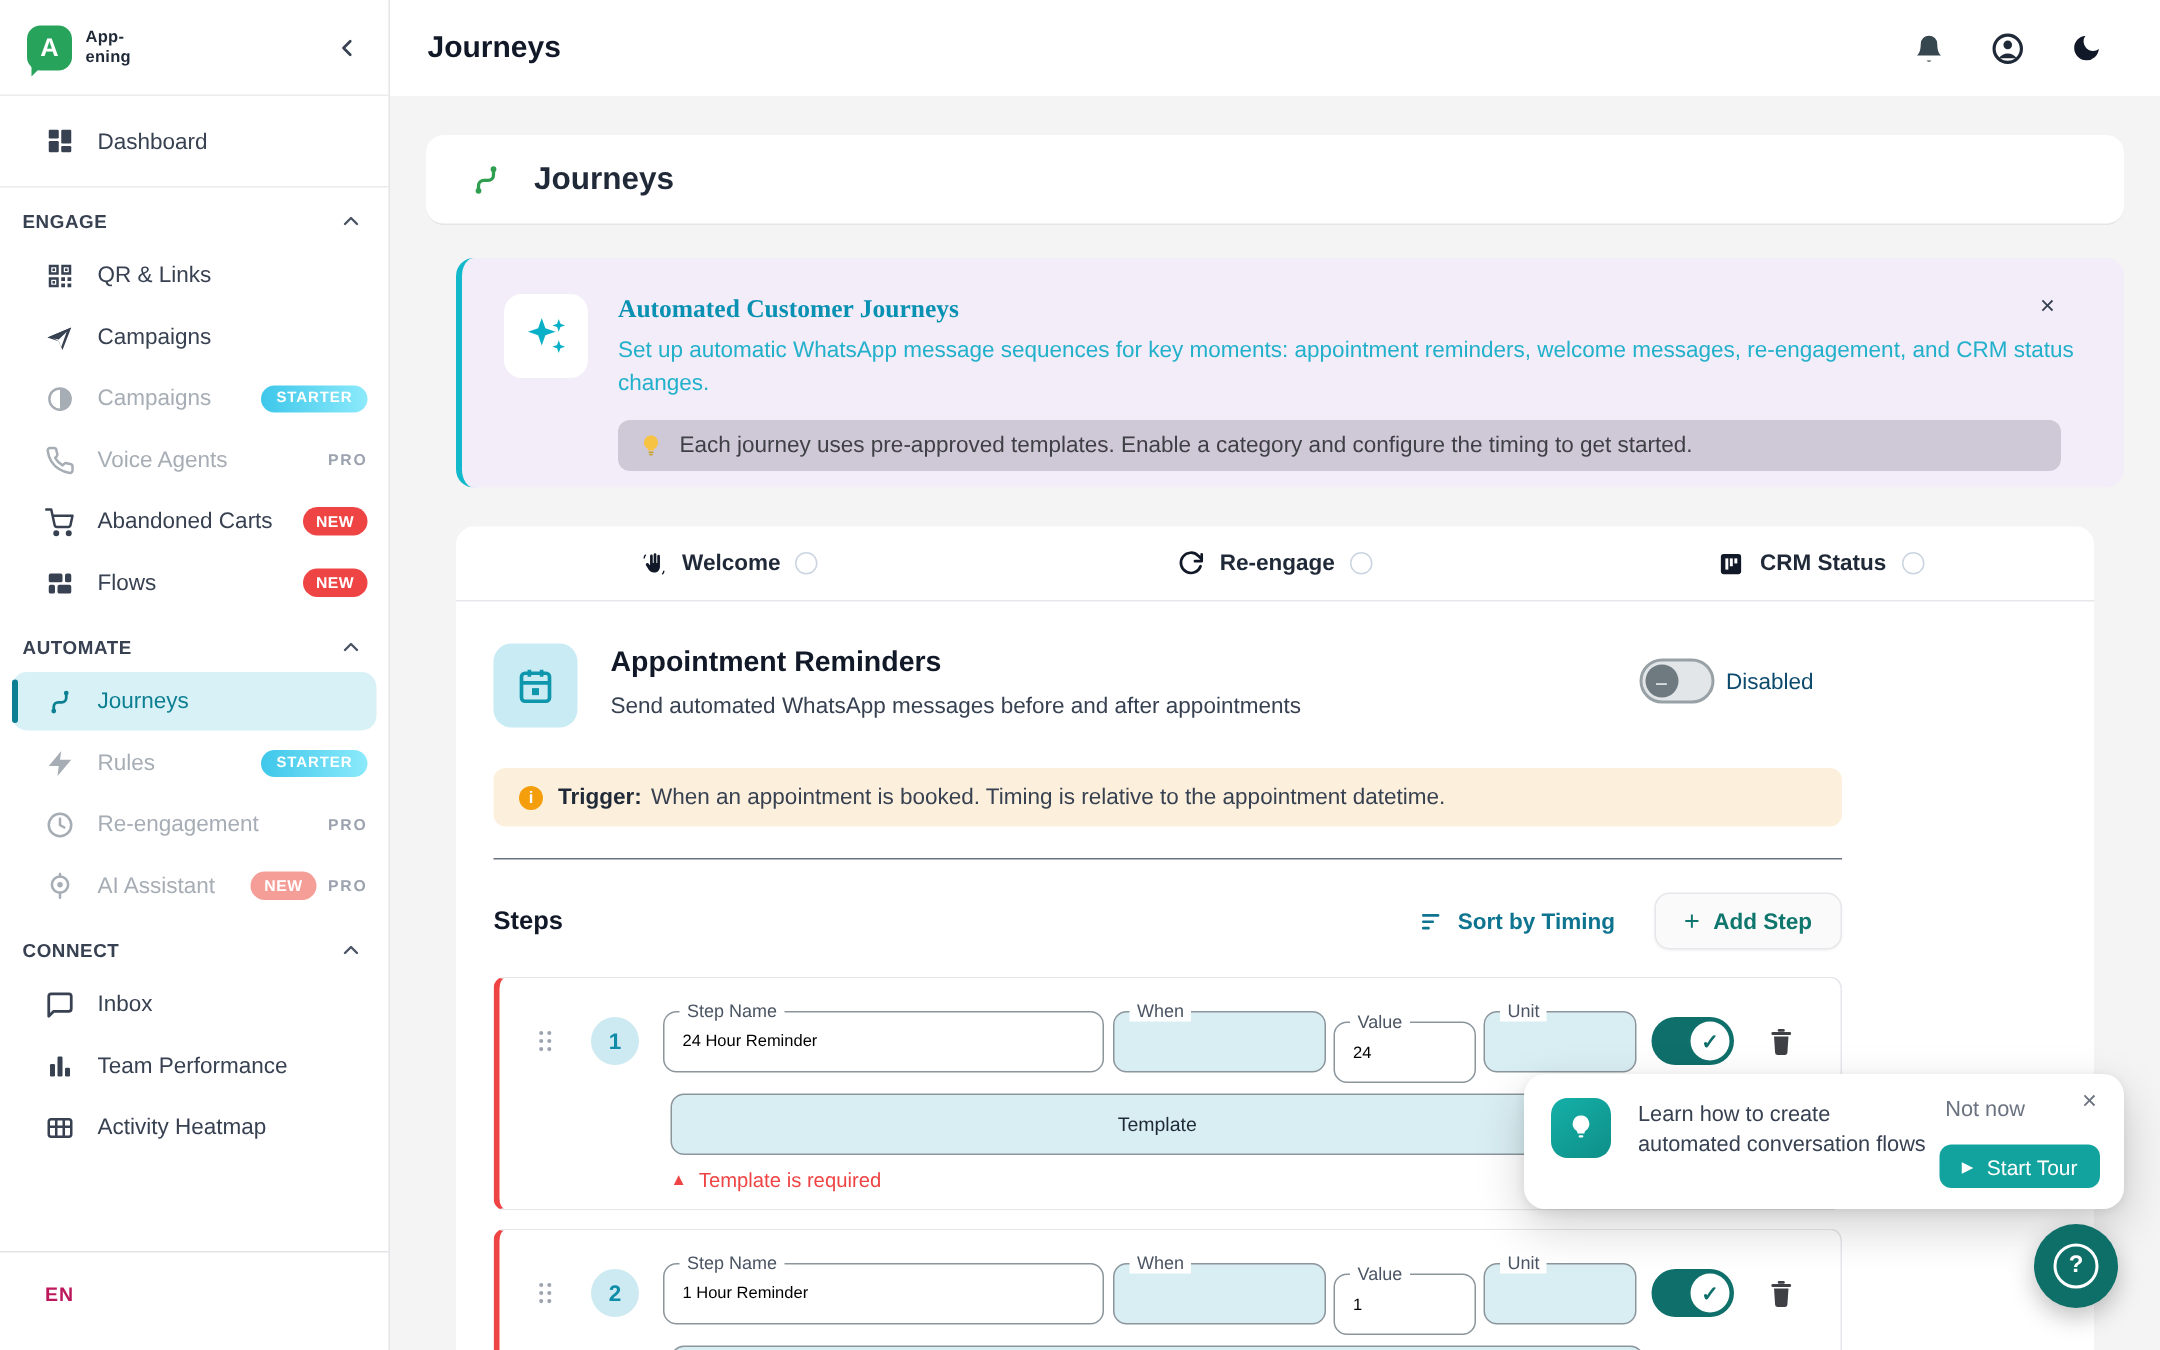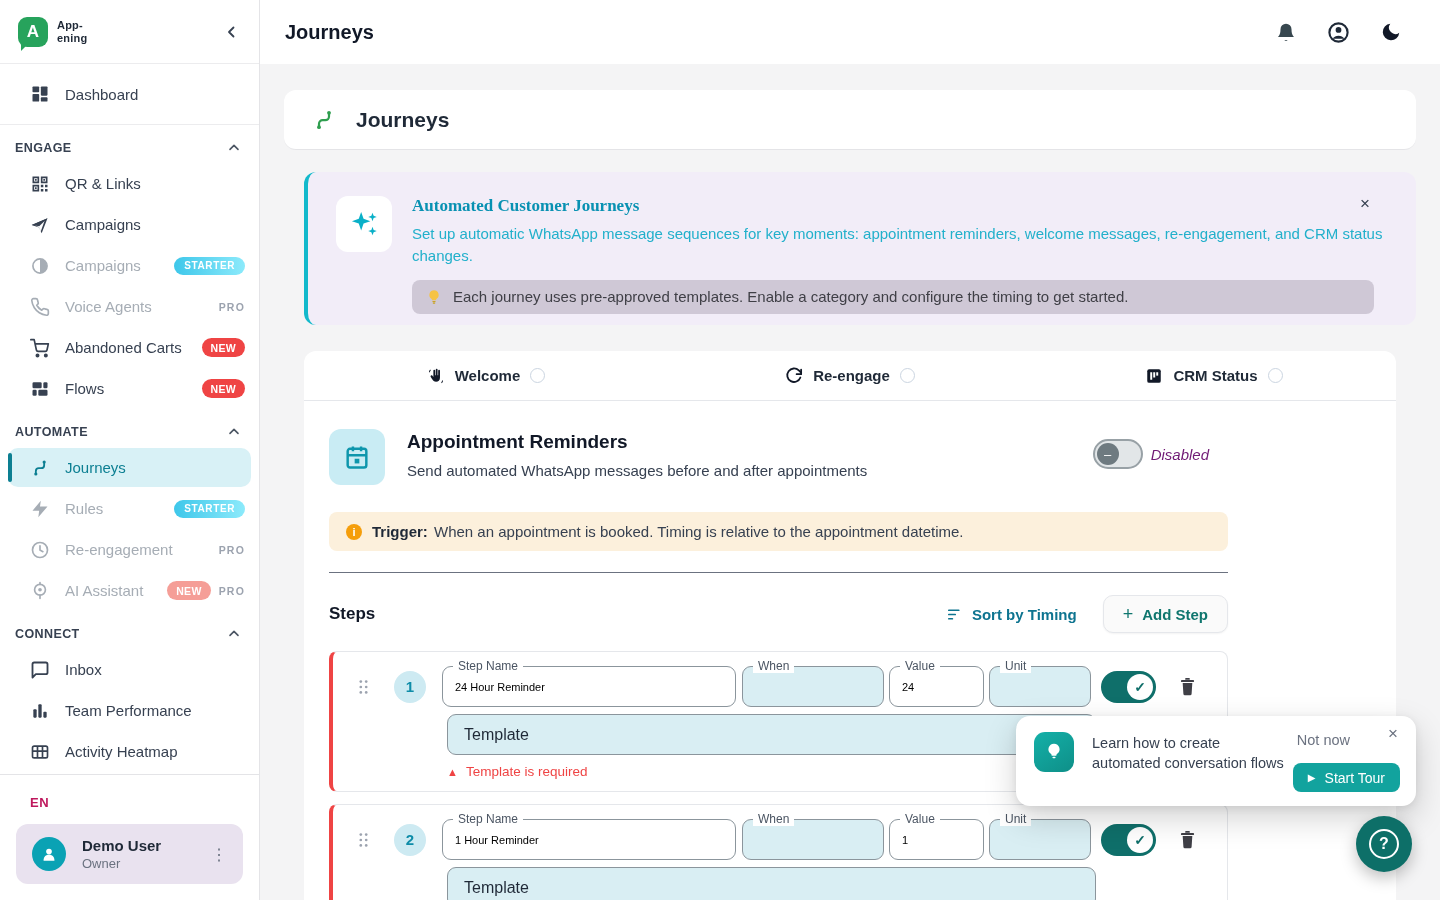--- a/index.html
+++ b/index.html
@@ -72,21 +72,21 @@
 
   .tab-content { padding:28px 25px 0; }
   .cat-row { display:flex; align-items:flex-start; }
   .cat-icon { width:56px; height:56px; border-radius:12px; background:#c9ecf4; color:#0e96ac; display:flex; align-items:center; justify-content:center; flex-shrink:0; }
   .cat-texts { margin-left:22px; padding-top:2px; }
   .cat-title { font-size:19px; font-weight:bold; color:#111827; }
   .cat-sub { font-size:15px; color:#374151; margin-top:9px; }
   .cat-toggle { margin-left:auto; margin-right:162px; display:flex; align-items:center; gap:8px; padding-top:10px; }
   .tgl-off { width:50px; height:30px; border-radius:999px; background:#e2e6e8; border:2px solid #98a1a6; display:flex; align-items:center; padding:2px; cursor:pointer; }
   .tgl-off .knob { width:22px; height:22px; border-radius:50%; background:#6e7a80; color:#fff; font-size:13px; display:flex; align-items:center; justify-content:center; }
-  .status-label { font-size:15px; color:#701a75;font-style:italic; }
+  .status-label { font-size:15px; color:#0c4a6e; }
 
   .trigger { margin-top:27px; width:899px; background:#fcf0dc; border-radius:8px; height:39px; display:flex; align-items:center; gap:10px; padding:0 17px; font-size:15px; color:#374151; }
   .trig-ic { width:16px; height:16px; border-radius:50%; background:#f59e0b; color:#fff; font-size:11px; font-weight:bold; display:flex; align-items:center; justify-content:center; flex-shrink:0; }
   .trigger b { color:#1f2937; margin-right:2px; }
 
   .sec-div { margin-top:21px; width:899px; border-top:1px solid #6b7280; }
 
   .steps-head { width:899px; margin-top:22px; display:flex; align-items:center; }
   .steps-title { font-size:17px; font-weight:bold; color:#111827; }
   .sort-btn { margin-left:auto; display:flex; align-items:center; gap:9px; color:#0e7490; font-size:15px; font-weight:600; cursor:pointer; }
@@ -97,26 +97,26 @@
   .step-card + .step-card { margin-top:12px; }
   .step-row { display:flex; align-items:center; }
   .drag { margin-left:24px; color:#9ca3af; display:flex; cursor:grab; }
   .step-num { margin-left:24px; width:32px; height:32px; border-radius:50%; background:#cdeaf2; color:#0e8ca8; font-size:15px; font-weight:600; display:flex; align-items:center; justify-content:center; flex-shrink:0; }
   .mfield { position:relative; height:41px; border:1.5px solid #8b959c; border-radius:9px; background:#fff; display:flex; align-items:center; padding:0 12px; }
   .mfield.cyan { background:#d9eef3; cursor:pointer; }
   .mfield label { position:absolute; top:-8px; left:10px; background:#fff; padding:0 5px; font-size:12px; color:#4b5563; white-space:nowrap; }
   .mfield input { border:0; outline:0; background:transparent; font-size:11px; color:#000000; width:100%; font-family:inherit; }
   .f-name { margin-left:16px; width:294px; }
   .f-when { margin-left:6px; width:142px; }
-  .f-value { margin-left:5px; width:95px; }
+  .f-value { margin-left:5px; width:95px;margin-top:15px; }
   .f-unit { margin-left:5px; width:102px; }
   .tgl-on { margin-left:10px; width:55px; height:32px; border-radius:999px; background:#0f6f6a; display:flex; align-items:center; justify-content:flex-end; padding:3px; cursor:pointer; flex-shrink:0; }
   .tgl-on .knob { width:26px; height:26px; border-radius:50%; background:#fff; color:#0f6f6a; font-size:14px; font-weight:bold; display:flex; align-items:center; justify-content:center; }
   .trash { margin-left:21px; color:#3f3f46; display:flex; cursor:pointer; }
-  .tmpl { margin:7px 0 0 114px; width:649px; height:41px; border:1.5px solid #8b959c; border-radius:9px; background:#d9eef3; display:flex; align-items:center; padding:0 16px; font-size:16px; color:#1f2937; cursor:pointer; }
+  .tmpl { margin:7px 0 0 114px; width:649px; height:41px; border:1.5px solid #8b959c; border-radius:9px; background:#d9eef3; display:flex; align-items:center; padding:0 16px; font-size:13px; color:#1f2937; cursor:pointer;justify-content:center; }
   .err { margin:9px 0 0 114px; color:#ef4444; font-size:13.5px; display:flex; align-items:center; gap:8px; }
   .err .tri { font-size:11px; }
 
   
   .tour { position:absolute; left:1016px; top:716px; width:400px; height:90px; background:#fff; border-radius:14px; box-shadow:0 12px 32px rgba(0,0,0,.18), 0 2px 8px rgba(0,0,0,.08); z-index:20; padding:13px 16px 12px 18px; }
   .tour-icon { position:absolute; left:18px; top:16px; width:40px; height:40px; border-radius:11px; background:linear-gradient(145deg,#14b0a8,#0e8f88); color:#fff; display:flex; align-items:center; justify-content:center; }
   .tour-title { margin-left:58px; font-size:16.5px; font-weight:bold; color:#111827; padding-top:2px; }
   .tour-text { margin-left:58px; font-size:14.5px; color:#374151; line-height:1.35; margin-top:5px; }
   .tour-dismiss { position:absolute; right:66px; top:16px; font-size:14.5px; color:#6b7280; cursor:pointer; }
   .tour-close { position:absolute; right:18px; top:8px; font-size:17px; color:#6b7280; cursor:pointer; }
@@ -333,33 +333,20 @@
               <rect x="3" y="5" width="18" height="14" rx="2"></rect>
               <path d="M9 5v14M15 5v14M3 11h18"></path>
             </svg>
         </span>
         <span>Activity Heatmap</span>
       </div>
     </nav>
 
     <div class="sb-bottom">
       <div class="lang">EN</div>
-      <div class="user-card">
-        <div class="avatar">
-          <svg width="20" height="20" viewBox="0 0 24 24" fill="currentColor">
-              <circle cx="12" cy="9" r="3.4"></circle>
-              <path d="M5.5 19a6.5 6.5 0 0 1 13 0v1h-13z"></path>
-            </svg>
-        </div>
-        <div>
-          <div class="user-name">Demo User</div>
-          <div class="user-role">Owner</div>
-        </div>
-        <div class="dots">⋮</div>
-      </div>
     </div>
   </aside>
 
   <div class="main">
     <header class="topbar">
       <div class="topbar-title">Journeys</div>
       <div class="topbar-icons">
         <span class="tb-ic">
           <svg width="22" height="22" viewBox="0 0 24 24" fill="#37474f">
               <path d="M18 9a6 6 0 1 0-12 0c0 7-3 8.5-3 8.5h18S18 16 18 9z"></path>

